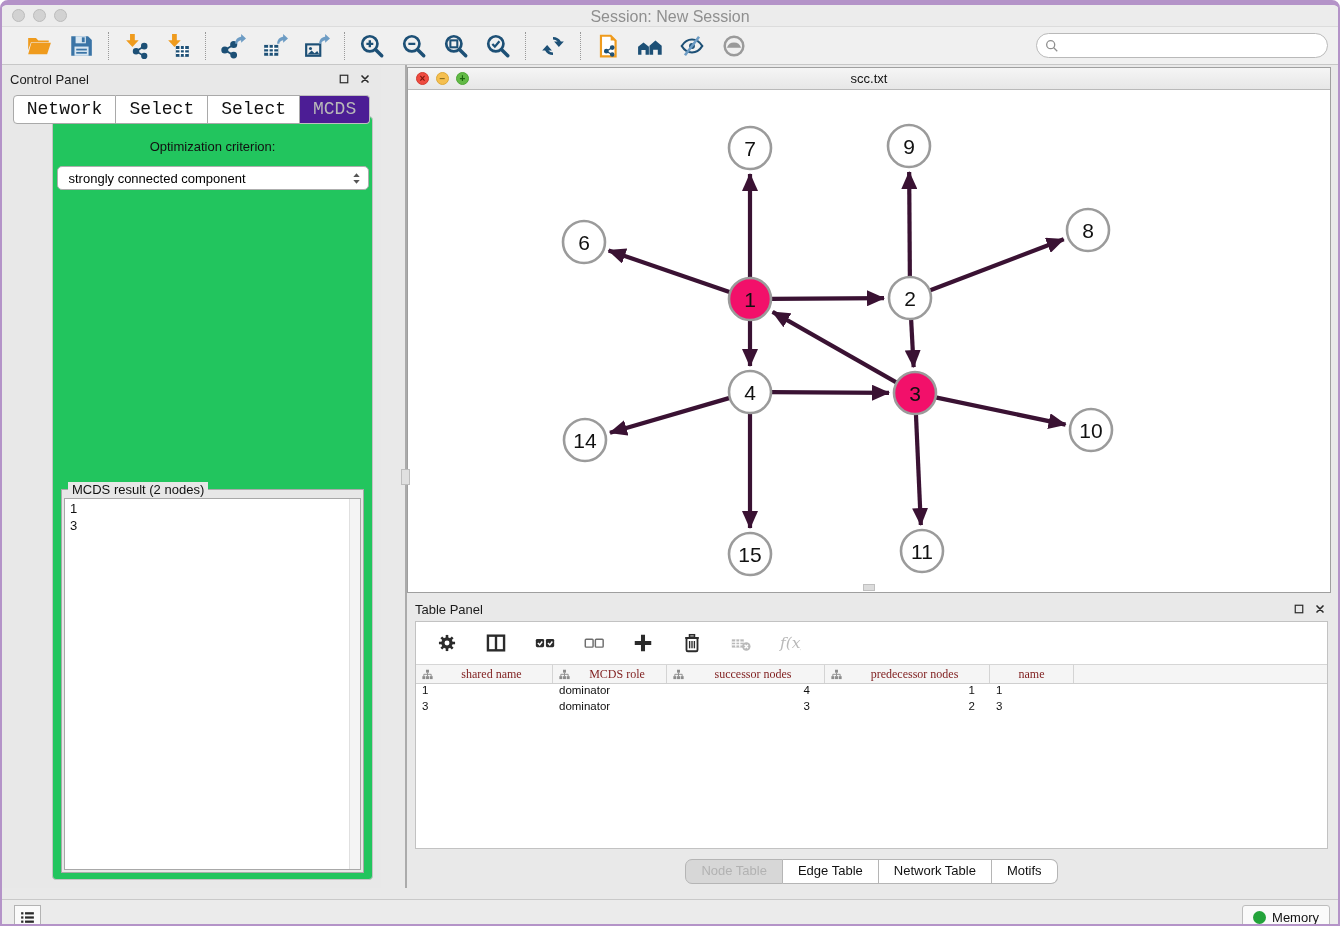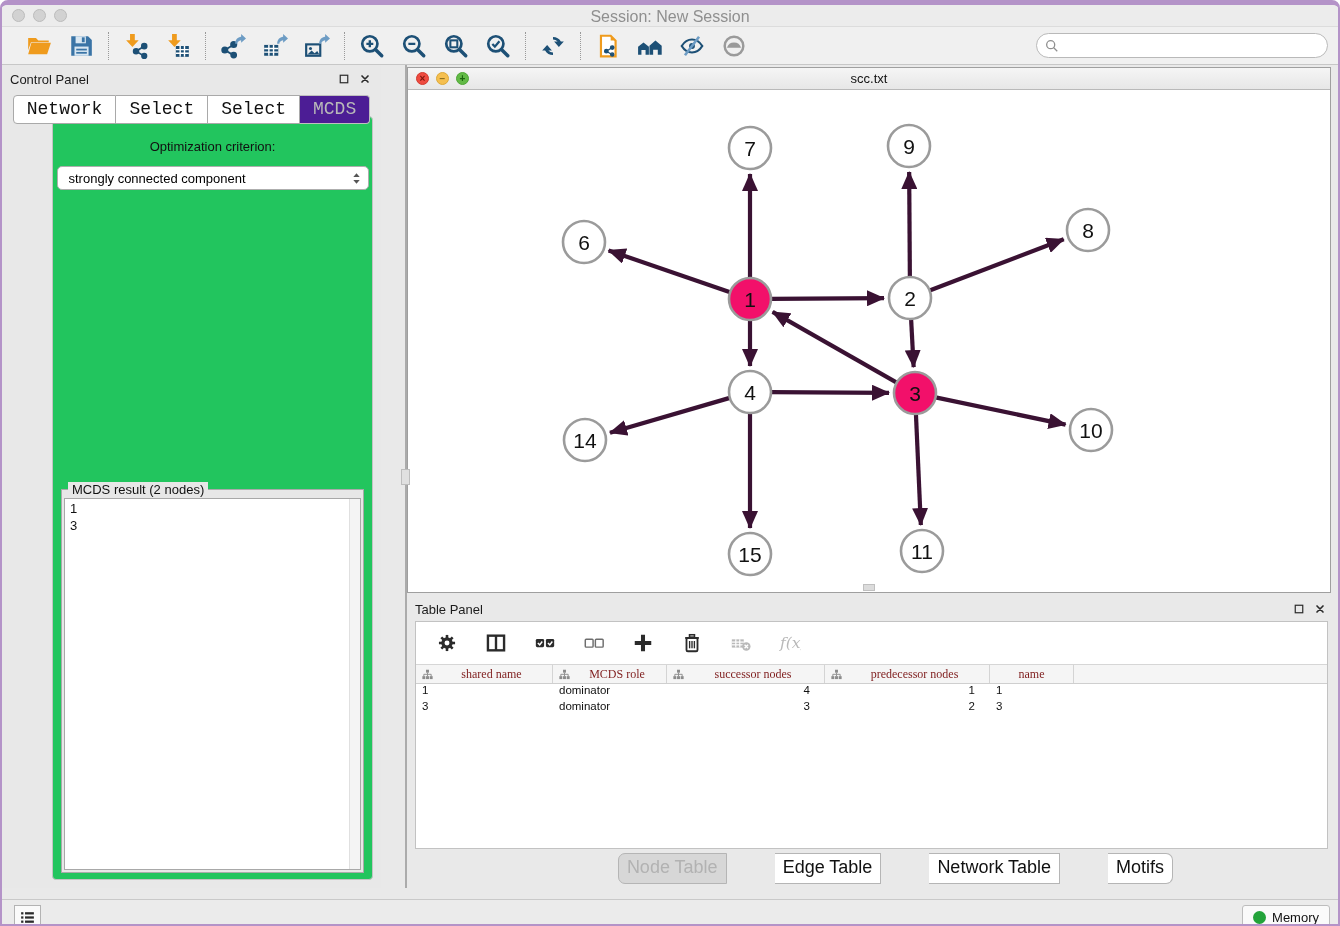--- a/index.html
+++ b/index.html
@@ -69,21 +69,21 @@
   .tbl-toolbar { height:42px; display:flex; align-items:center; gap:19px; padding-left:16px; }
   .tbl-toolbar .tb-btn svg { width:22px; height:22px; }
   .tbl-head { display:flex; height:20px; background:#f5f5f5; border-top:1px solid #d6d6d6; border-bottom:1px solid #cfcfcf; }
   .th-cell { display:flex; align-items:center; border-right:1px solid #d4d4d4; font-size:12px; color:#7f1d1d; padding:0 4px;font-family:Liberation Serif, serif; }
   .th-cell svg { width:11px; height:11px; margin:0 2px; flex:none; }
   .th-label { flex:1; text-align:center; white-space:nowrap; overflow:hidden; }
   .tbl-row { display:flex; height:16px; font-size:11.5px; color:#111; }
   .td-cell { padding:0 6px; white-space:nowrap; overflow:hidden; }
   .td-right { text-align:right; padding-right:15px; }
   .tbl-tabs { position:absolute; bottom:4px; left:0; right:0; display:flex; justify-content:center; }
-  .tbl-tab { font-size:18px; padding:3px 8px 5px; background:#fff; border:1px solid #b5b5b5; border-left-width:0; color:#111; cursor:pointer;margin-left:48px; }
+  .tbl-tab { font-size:13px; padding:3px 15px 5px; background:#fff; border:1px solid #b5b5b5; border-left-width:0; color:#111; cursor:pointer; }
   .tbl-tab:first-child { border-left-width:1px; border-radius:7px 0 0 7px; }
   .tbl-tab:last-child { border-radius:0 7px 7px 0; }
   .tbl-tab.selected { background:#d7d7d7; color:#b2b2b2; }
 
   
   .statusbar { position:absolute; bottom:0; left:0; right:0; height:25px; background:#ebebeb; border-top:1px solid #c9c9c9; }
   .list-btn { position:absolute; left:12px; top:5px; width:27px; height:25px; background:#fafafa; border:1px solid #b3b3b3; display:flex; align-items:center; justify-content:center; cursor:pointer; }
   .list-btn svg { width:17px; height:17px; }
   .mem-btn { position:absolute; right:8px; top:5px; height:25px; background:#fafafa; border:1px solid #bdbdbd; border-radius:3px; display:flex; align-items:center; gap:6px; padding:0 10px; font-size:13px; color:#111; cursor:pointer; }
   .mem-dot { width:13px; height:13px; border-radius:50%; background:#23a33a; }

